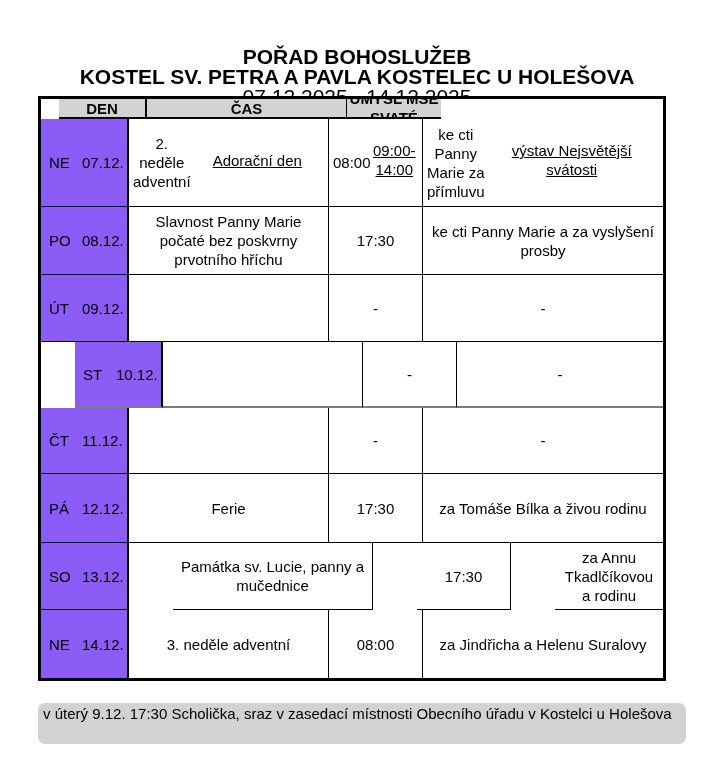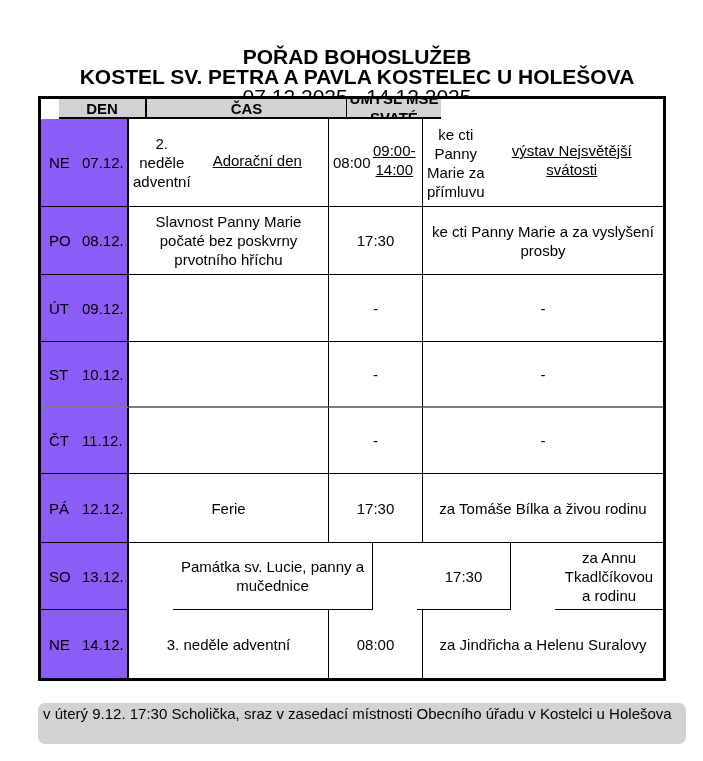--- a/index.html
+++ b/index.html
@@ -37,21 +37,21 @@
     background: #ffffff;
   }
   .row {
     display: grid;
     grid-template-columns: 88px 200px 94px 1fr;
   }
   .h-header { height: 20px; padding-left: 18px; }
   .h0 { height: 88px; }
   .h1 { height: 68px; }
   .h2 { height: 67px; }
-  .h3 { height: 66px; }
+  .h3 { height: 66px; margin-left: 34px; }
   .h4 { height: 66px; }
   .h5 { height: 69px; }
   .h6 { height: 67px; gap: 44px; }
   .h7 { height: 68px; }
 
   .cell {
     box-sizing: border-box;
     border-right: 1px solid #000000;
     border-bottom: 1px solid #000000;
     display: flex;

